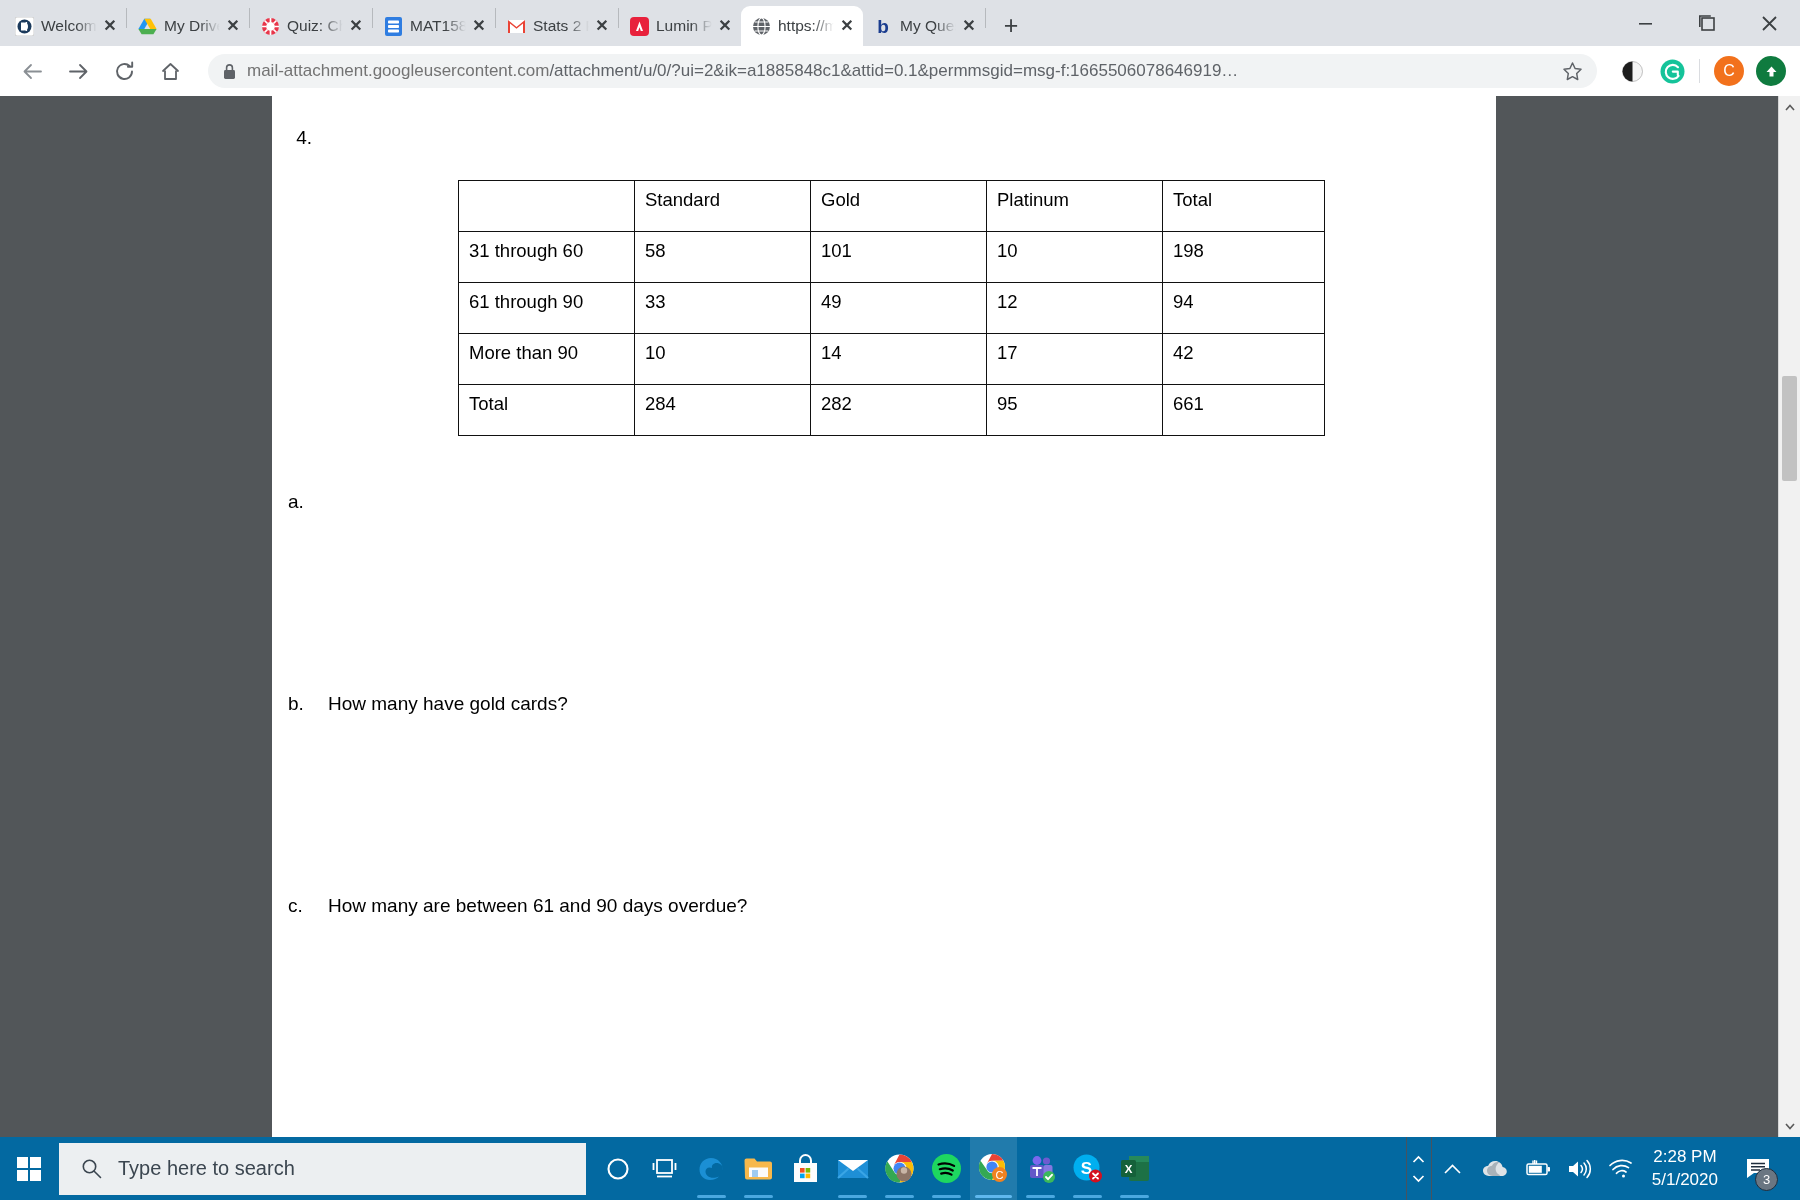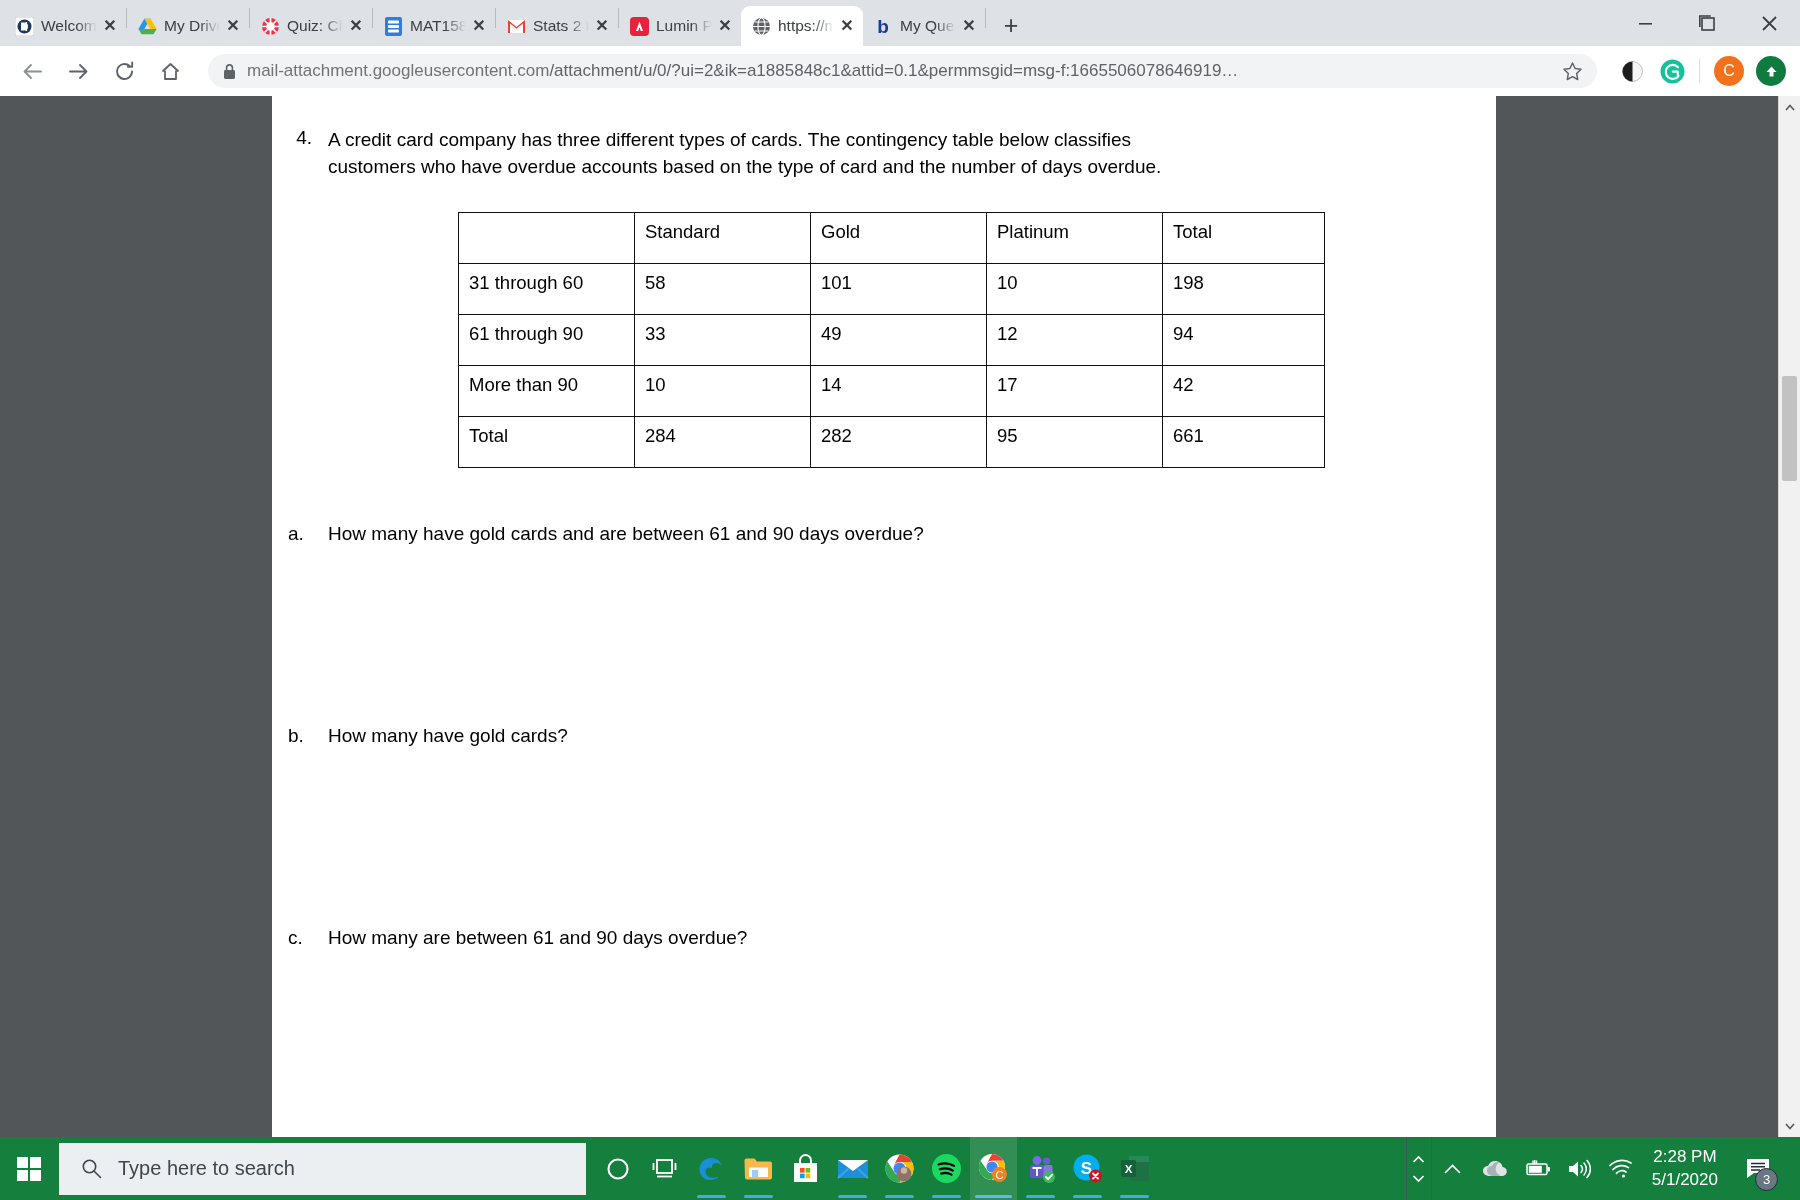--- a/index.html
+++ b/index.html
@@ -140,21 +140,21 @@
   .pdf-scroll .arrow-up { top: 0; }
   .pdf-scroll .arrow-dn { bottom: 0; }
   .pdf-scroll .thumb {
     position: absolute; left: 3px; width: 15px; top: 280px; height: 105px;
     background: #c2c2c2; border-radius: 2px;
   }
 
   
   .taskbar {
     position: absolute; left: 0; top: 1137px; width: 1800px; height: 63px;
-    background: #15803d; display: flex; align-items: center;
+    background: #0369a1; display: flex; align-items: center;
   }
   .start {
     width: 57px; height: 63px; display: flex; align-items: center; justify-content: center;
   }
   .winlogo { width: 24px; height: 24px; display: grid; grid-template-columns: 11px 11px; grid-template-rows: 11px 11px; gap: 2px; }
   .winlogo i { background: #ffffff; display:block; }
   .searchbox {
     width: 527px; height: 52px; background: #eceff1; display: flex; align-items: center;
     padding-left: 22px; margin-left: 2px;
   }
@@ -381,21 +381,20 @@
         </svg>
     </div>
   </div>
 
   <div class="viewport">
     <div class="page">
       <div class="doc-body">
 
         <div class="qrow">
           <div class="qnum">4.</div>
-          <div class="qtext">A credit card company has three different types of cards. The contingency table below classifies customers who have overdue accounts based on the type of card and the number of days overdue.</div>
         </div>
 
         <table class="ct">
           <colgroup>
               <col class="c0">
               <col class="c1">
               <col class="c2">
               <col class="c3">
               <col class="c4">
             </colgroup>
@@ -434,21 +433,20 @@
               <td>282</td>
               <td>95</td>
               <td>661</td>
             </tr>
           </tbody>
         </table>
 
         <div style="height:55px"></div>
         <div class="sub">
           <div class="sublbl">a.</div>
-          <div class="subtext">How many have gold cards and are between 61 and 90 days overdue?</div>
         </div>
 
         <div style="height:180px"></div>
         <div class="sub">
           <div class="sublbl">b.</div>
           <div class="subtext">How many have gold cards?</div>
         </div>
 
         <div style="height:180px"></div>
         <div class="sub">

